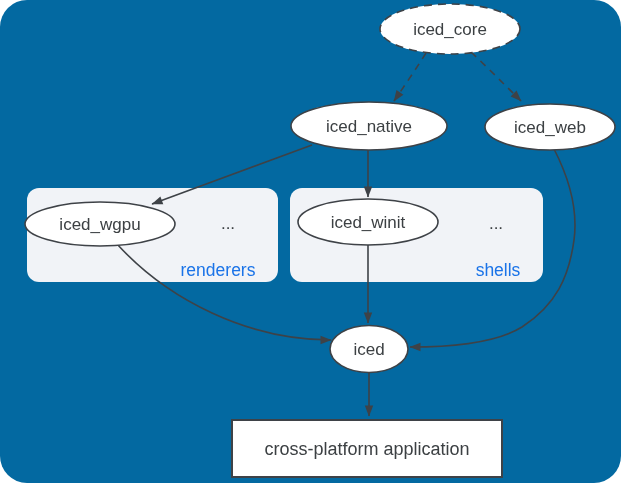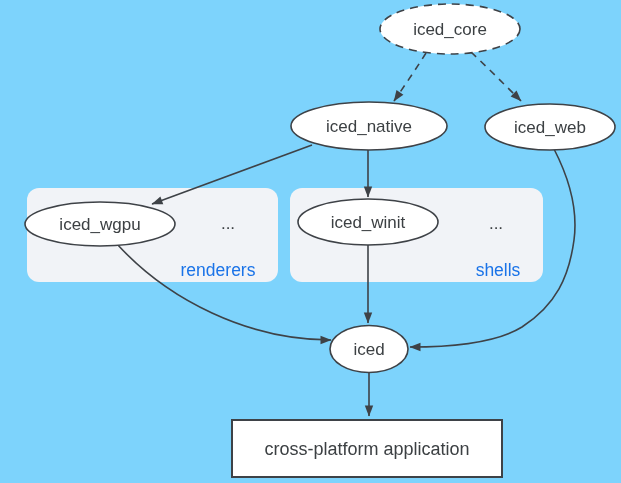--- a/index.html
+++ b/index.html
@@ -4,22 +4,23 @@
 <style>
   html, body {
     margin: 0;
     padding: 0;
     background: #ffffff;
   }
   .stage {
     position: relative;
     width: 621px;
     height: 483px;
-    background: #7dd3fc;
+    background: #0369a1;
     font-family: "Liberation Sans", sans-serif;
+    border-radius: 27px;
   }
   svg { display: block; }
 
   .node-ellipse {
     fill: #ffffff;
     stroke: #3e4247;
     stroke-width: 1.6;
   }
   .node-ellipse.dashed {
     stroke-dasharray: 8 6;

